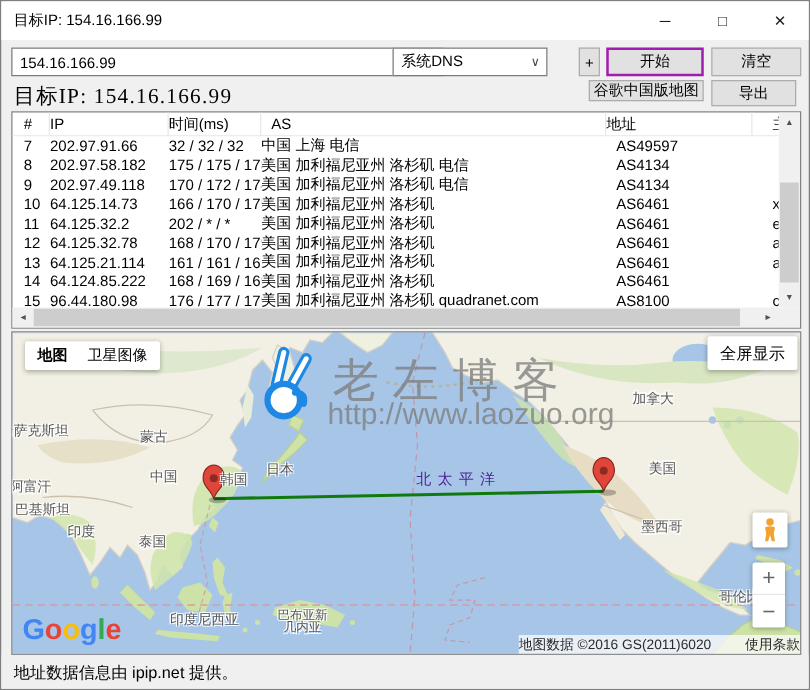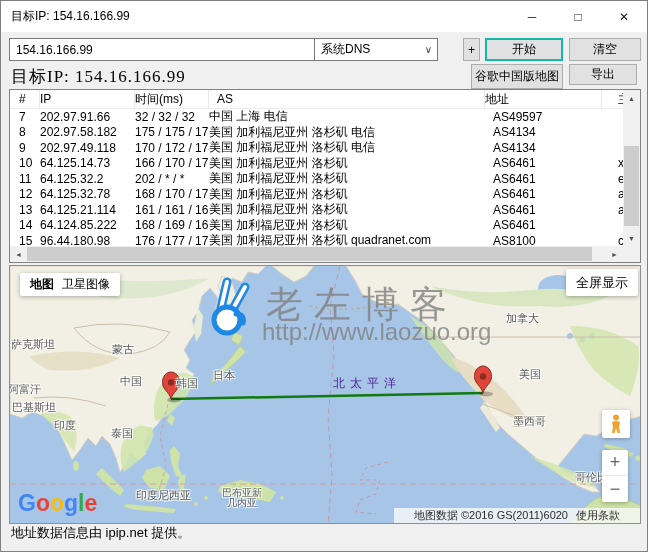--- a/index.html
+++ b/index.html
@@ -10,30 +10,30 @@
   
   .titlebar{position:absolute;top:0;left:0;right:0;height:31px;background:#ffffff}
   .title{position:absolute;left:10px;top:0;height:31px;display:flex;align-items:center;font-size:12px;color:#000}
   .winbtns{position:absolute;right:0;top:0;height:31px;display:flex}
   .winbtn{width:46px;height:31px;display:flex;align-items:center;justify-content:center;font-size:12px;color:#1a1a1a;cursor:default}
 
   
   .combo{position:absolute;background:#fff;border:1px solid #7a7a7a;font-size:12px;display:flex;align-items:center;padding-left:6px;color:#000}
   .combo .arrow{position:absolute;right:5px;color:#444;font-size:10px}
   .btn{position:absolute;background:#e1e1e1;border:1px solid #adadad;font-size:12px;display:flex;align-items:center;justify-content:center;color:#000}
-  .btn.default{border:2px solid #14b8a6}
+  .btn.default{border:2px solid #a21caf}
   .ip-combo{left:8px;top:37px;width:346px;height:23px}
   .dns-combo{left:313px;top:37px;width:124px;height:23px}
   .plus-btn{left:462px;top:37px;width:17px;height:23px}
   .start-btn{left:484px;top:37px;width:78px;height:23px}
   .clear-btn{left:568px;top:37px;width:72px;height:23px}
 
   
   .target-label{position:absolute;left:10px;top:63px;height:24px;display:flex;align-items:center;font-family:"Liberation Serif",serif;font-size:17px;color:#000;letter-spacing:1px}
-  .gmap-btn{left:470px;top:63px;width:92px;height:25px}
+  .gmap-btn{left:470px;top:63px;width:92px;height:17px}
   .export-btn{left:568px;top:63px;width:68px;height:21px}
 
   
   .table{position:absolute;top:88px;left:8px;width:632px;height:174px;background:#fff;border:1px solid #828282}
   .grid6{display:grid;grid-template-columns:21px 95px 74px 276px 117px auto;padding-left:9px;font-size:12px;align-items:center;white-space:nowrap}
   .thead{height:19px;width:613px;border-bottom:1px solid #ececec;color:#000}
   .th{height:100%;display:flex;align-items:center;border-right:1px solid #e8e8e8;overflow:hidden}
   .th:last-child{border-right:none}
   .rows{position:absolute;top:19px;left:0;width:613px;bottom:16px;overflow:hidden}
   .trow{height:15.5px;color:#000}
@@ -47,36 +47,36 @@
   .hthumb{position:absolute;left:17px;top:1px;bottom:1px;width:565px;background:#cdcdcd}
   .corner{position:absolute;right:0;bottom:0;width:17px;height:16px;background:#f0f0f0}
 
   
   .map{position:absolute;top:264px;left:8px;width:632px;height:259px;background:#a7c6e7;border:1px solid #8f8f8f;overflow:hidden}
   .map svg.base{position:absolute;top:0;left:0}
   .maplabel{position:absolute;font-size:11px;color:#57575a;white-space:nowrap;text-shadow:1px 1px 0 rgba(255,255,255,.9),-1px -1px 0 rgba(255,255,255,.9),1px -1px 0 rgba(255,255,255,.9),-1px 1px 0 rgba(255,255,255,.9)}
   .maplabel.water{color:#4c1d95;letter-spacing:5px;text-shadow:none;font-size:12px}
   .maplabel.small2{font-size:10px;line-height:11px;text-align:center}
   .mapbox{position:absolute;background:#fff;border-radius:2px;box-shadow:0 1px 4px rgba(0,0,0,.3);display:flex;align-items:center;font-size:12px;color:#000}
-  .maptype{left:10px;top:7px;height:23px;padding:0 10px;gap:8px}
+  .maptype{left:10px;top:7px;height:23px;padding:0 10px;gap:16px}
   .maptype .sel{font-weight:bold}
   .fullscreen{right:2px;top:3px;height:27px;padding:0 10px;font-size:13px}
   .pegman{right:10px;top:144px;width:28px;height:28px;justify-content:center}
   .zoomctl{right:12px;top:184px;width:26px;height:52px;flex-direction:column;font-size:18px;color:#666}
   .zoomctl div{width:100%;height:26px;display:flex;align-items:center;justify-content:center}
   .zoomctl .zin{border-bottom:1px solid #e6e6e6}
   .watermark{position:absolute;left:196px;top:10px;color:rgba(125,125,125,.78)}
   .wm-title{position:absolute;left:60px;top:4px;font-size:37px;letter-spacing:11px;white-space:nowrap}
   .wm-url{position:absolute;left:56px;top:42px;font-size:24px;white-space:nowrap}
   .glogo{position:absolute;left:8px;bottom:6px;font-size:23px;font-weight:bold;letter-spacing:0}
   .gl0,.gl3{color:#4285F4}.gl1,.gl5{color:#EA4335}.gl2{color:#FBBC05}.gl4{color:#34A853}
-  .attrib{position:absolute;right:0;bottom:0;height:15px;display:flex;align-items:center;gap:8px;padding:0 20px;background:rgba(250,250,250,.78);font-size:11px;color:#2b2b2b;white-space:nowrap}
-
-  
-  .statusbar{position:absolute;left:0;right:0;top:523px;height:28px;background:#f0f0f0;display:flex;align-items:flex-start;padding-left:10px;font-size:13px;color:#000}
+  .attrib{position:absolute;right:0;bottom:0;height:15px;display:flex;align-items:center;gap:27px;padding:0 0;background:rgba(250,250,250,.78);font-size:11px;color:#2b2b2b;white-space:nowrap}
+
+  
+  .statusbar{position:absolute;left:0;right:0;top:523px;height:28px;background:#f0f0f0;display:flex;align-items:center;padding-left:10px;font-size:13px;color:#000}
 </style>
 </head>
 <body>
 
 <div class="window">
 
   <div class="titlebar">
     <div class="title">目标IP: 154.16.166.99</div>
     <div class="winbtns">
       <div class="winbtn">

